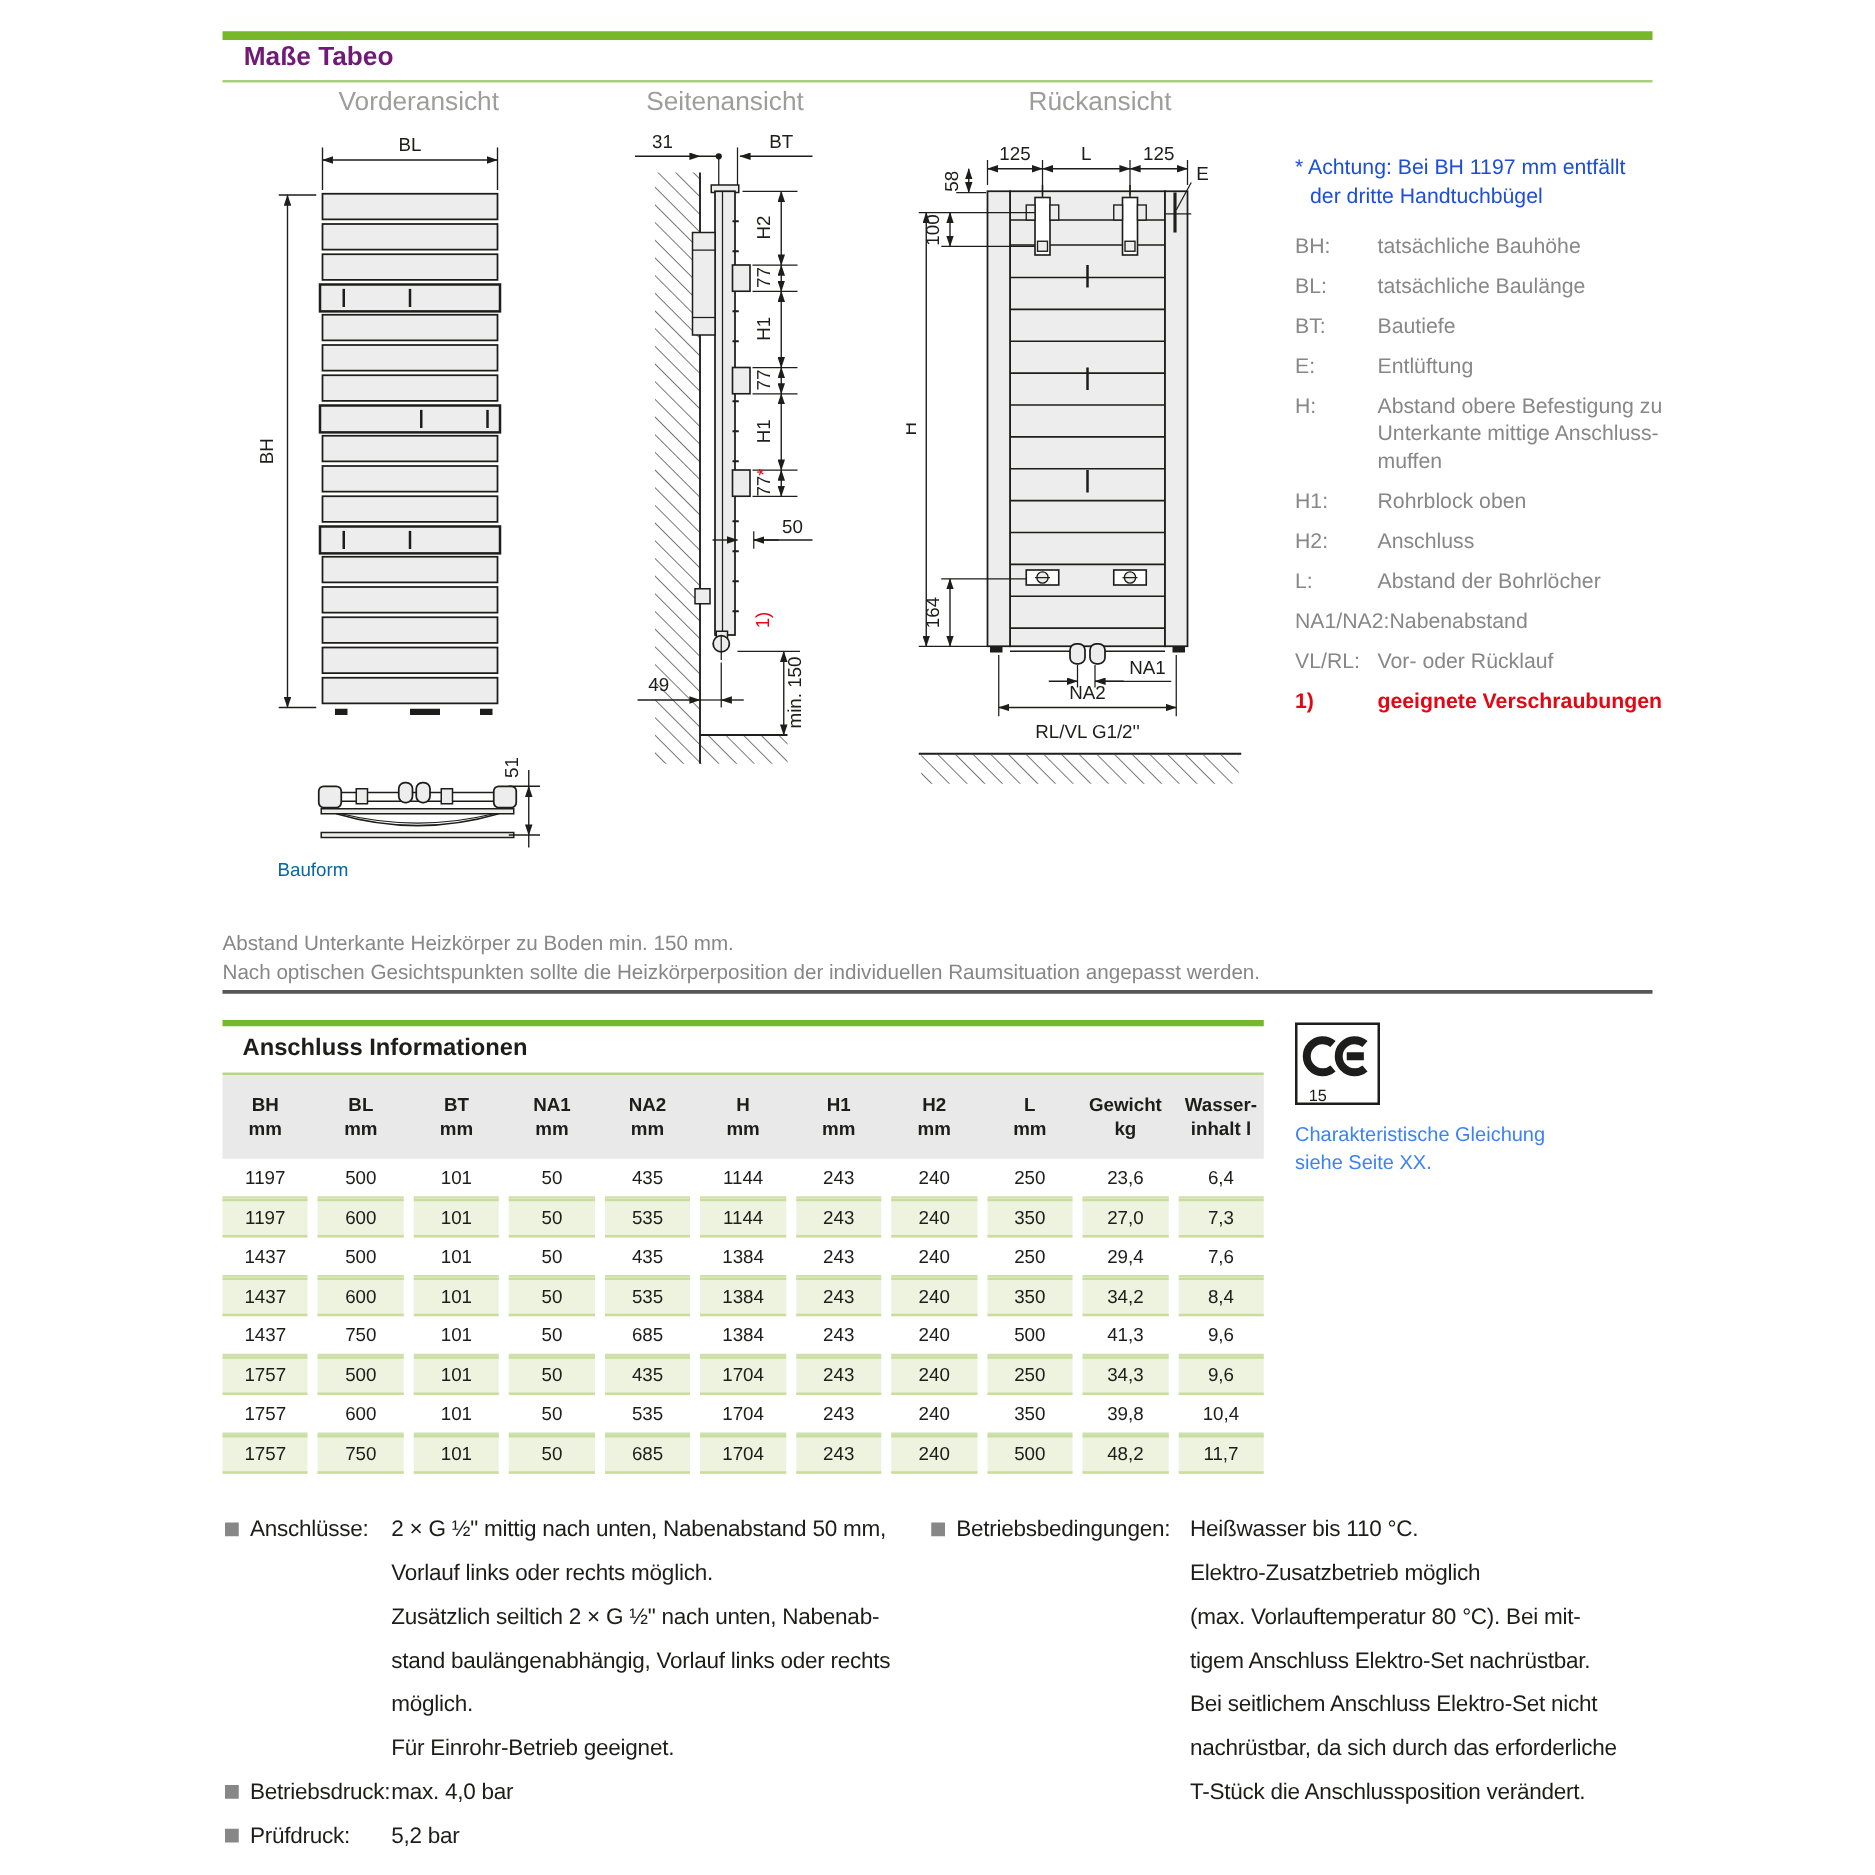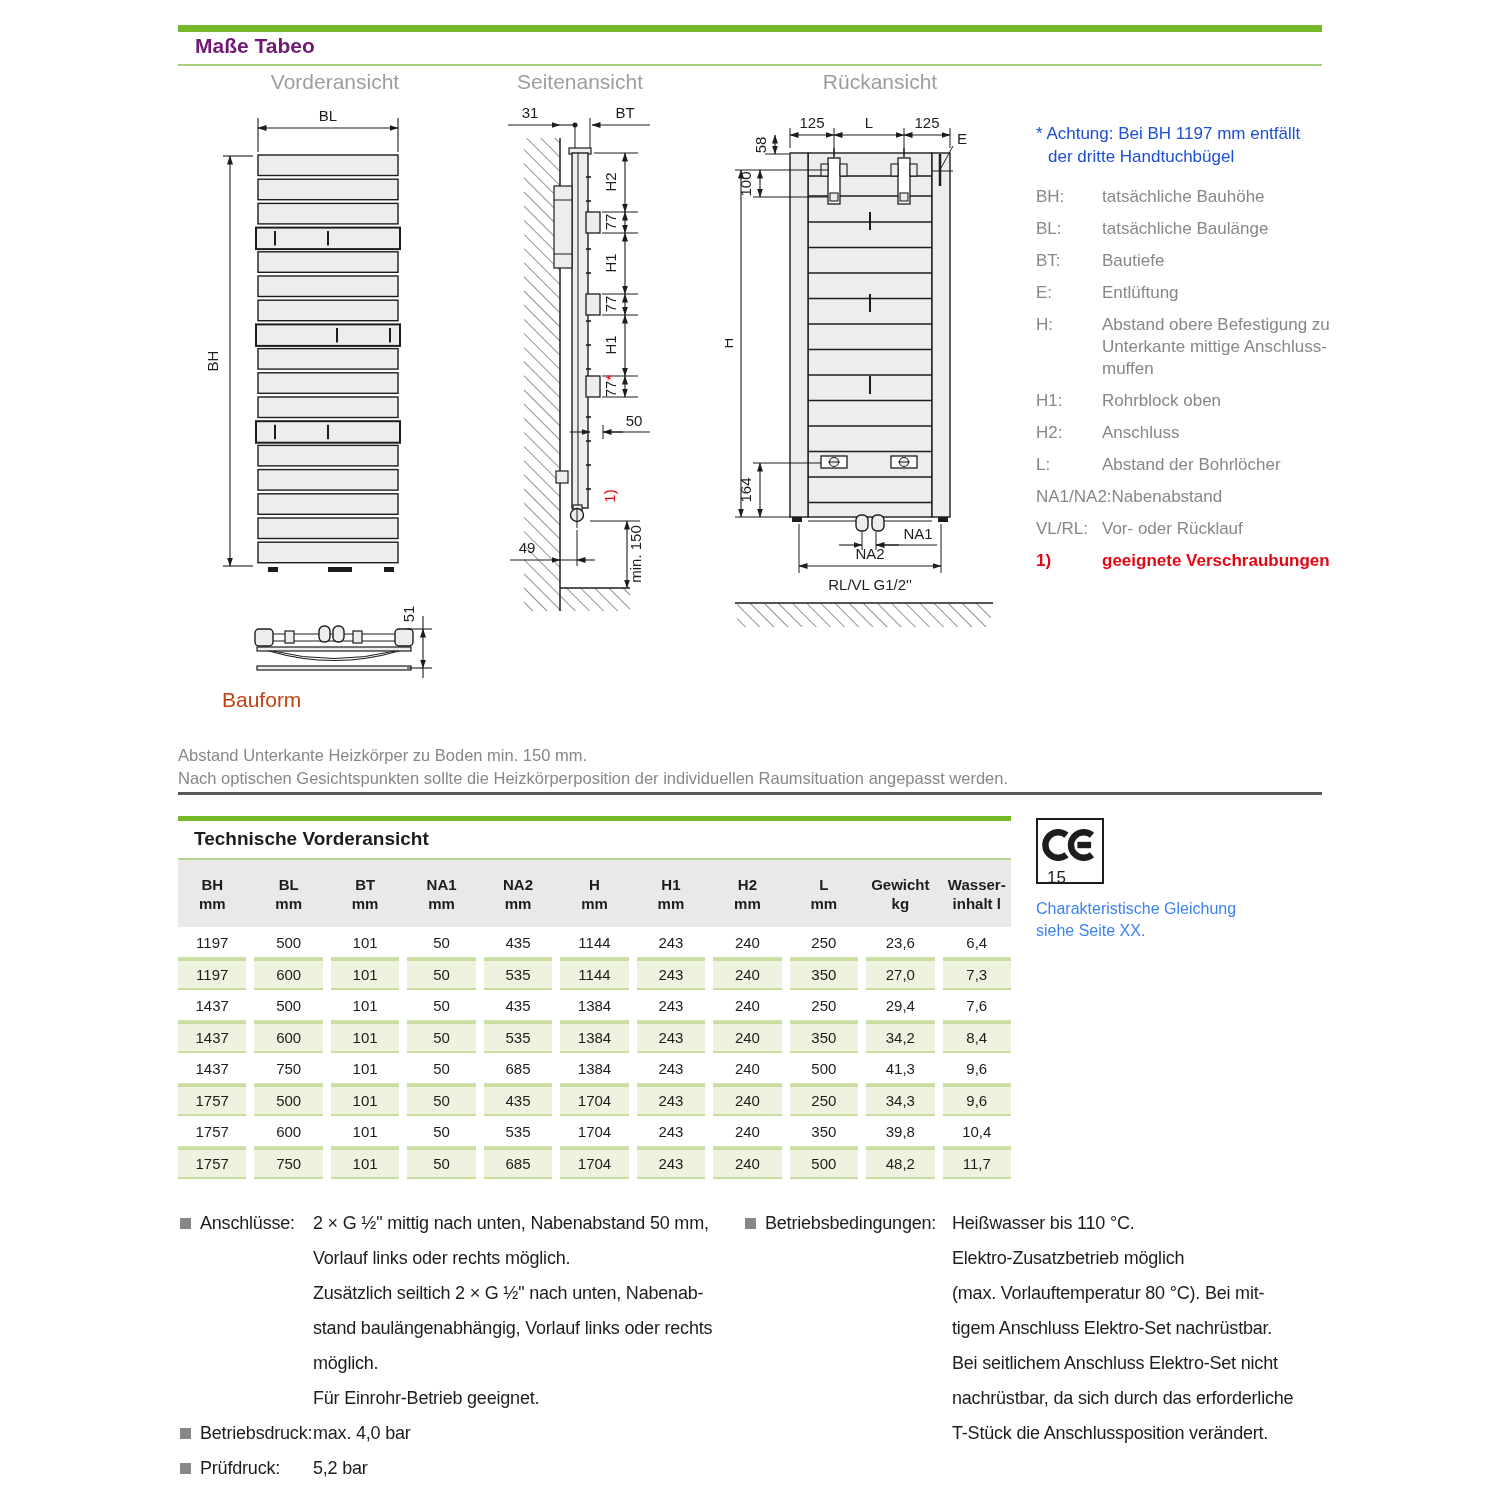--- a/index.html
+++ b/index.html
@@ -3,21 +3,21 @@
 <meta charset="utf-8">
 <style>
   html,body{margin:0;padding:0;}
   body{width:1500px;height:1500px;position:relative;background:#fff;overflow:hidden;
        font-family:"Liberation Sans",sans-serif;color:#1d1d1b;}
   .abs{position:absolute;}
   .greenbar{background:#76b82a;}
   .thinline{background:#a9cf7c;}
   .page-title{font-size:21px;font-weight:bold;color:#701a75;}
   .view-title{font-size:21px;color:#9d9d9c;text-align:center;}
-  .graylabel{font-size:21px;color:#c2410c;}
+  .graylabel{font-size:15px;color:#0369a1;}
   .notes{font-size:16.5px;color:#878787;line-height:23px;}
   .sep{background:#575756;}
   
   .legend{width:300px;font-size:17px;color:#878787;}
   .leg-warning{color:#1d4ed8;line-height:23px;margin-bottom:18px;}
   .leg-warning .l2{padding-left:12px;}
   .leg-item{display:flex;line-height:22px;margin-bottom:10px;}
   .leg-term{min-width:66px;flex-shrink:0;}
   .leg-def{white-space:pre-line;}
   .leg-item.red{color:#e30613;font-weight:bold;}
@@ -27,21 +27,21 @@
   .tech-title{font-size:19px;font-weight:bold;margin:7px 0 8px 16px;}
   .tech .thin{height:2px;background:#b3d58c;}
   .thead{display:grid;grid-template-columns:repeat(11,1fr);column-gap:8px;background:#e9e9e9;height:67px;align-items:center;}
   .th-cell{text-align:center;font-weight:bold;font-size:15px;line-height:19px;}
   .trow{display:grid;grid-template-columns:repeat(11,1fr);column-gap:8px;height:31.5px;}
   .tcell{display:flex;align-items:center;justify-content:center;font-size:15px;
          border-top:2px solid transparent;border-bottom:2px solid #cfe1ab;}
   .trow.hl .tcell{background:#eef3df;border-top:2px solid #c9dd9f;border-bottom:2px solid #c9dd9f;}
   
   .ce-box{width:64px;height:62px;border:2px solid #1d1d1b;}
-  .ce-num{font-size:17px;margin:-2px 0 16px 9px;}
+  .ce-num{font-size:13px;margin:-2px 0 16px 9px;}
   .ce-caption{font-size:16px;line-height:22px;color:#3b82f6;margin-top:14px;}
   
   .spec-row{display:flex;line-height:35px;font-size:18px;letter-spacing:-0.2px;}
   .spec-label{flex-shrink:0;display:flex;}
   .specs-left .spec-label{width:133px;}
   .specs-right .spec-label{width:207px;}
   .bullet{width:11px;height:11px;background:#878787;margin:12px 9px 0 0;flex-shrink:0;}
   .spec-lines{white-space:pre-line;}
   
   .dwg{position:absolute;}
@@ -396,21 +396,21 @@
 
 <div class="abs notes" style="left:178px;top:744px;width:1150px;">
   <div>Abstand Unterkante Heizkörper zu Boden min. 150 mm.</div>
   <div>Nach optischen Gesichtspunkten sollte die Heizkörperposition der individuellen Raumsituation angepasst werden.</div>
 </div>
 
 <div class="abs sep" style="left:178px;top:792px;width:1144px;height:3px;"></div>
 
 <div class="abs tech" style="left:178px;top:816px;">
   <div class="bar"></div>
-  <div class="tech-title">Technische Vorderansicht</div>
+  <div class="tech-title">Anschluss Informationen</div>
   <div class="thin"></div>
   <div class="thead">
       <div class="th-cell">
         <div class="th-l1">BH</div>
         <div class="th-l2">mm</div>
       </div>
       <div class="th-cell">
         <div class="th-l1">BL</div>
         <div class="th-l2">mm</div>
       </div>

